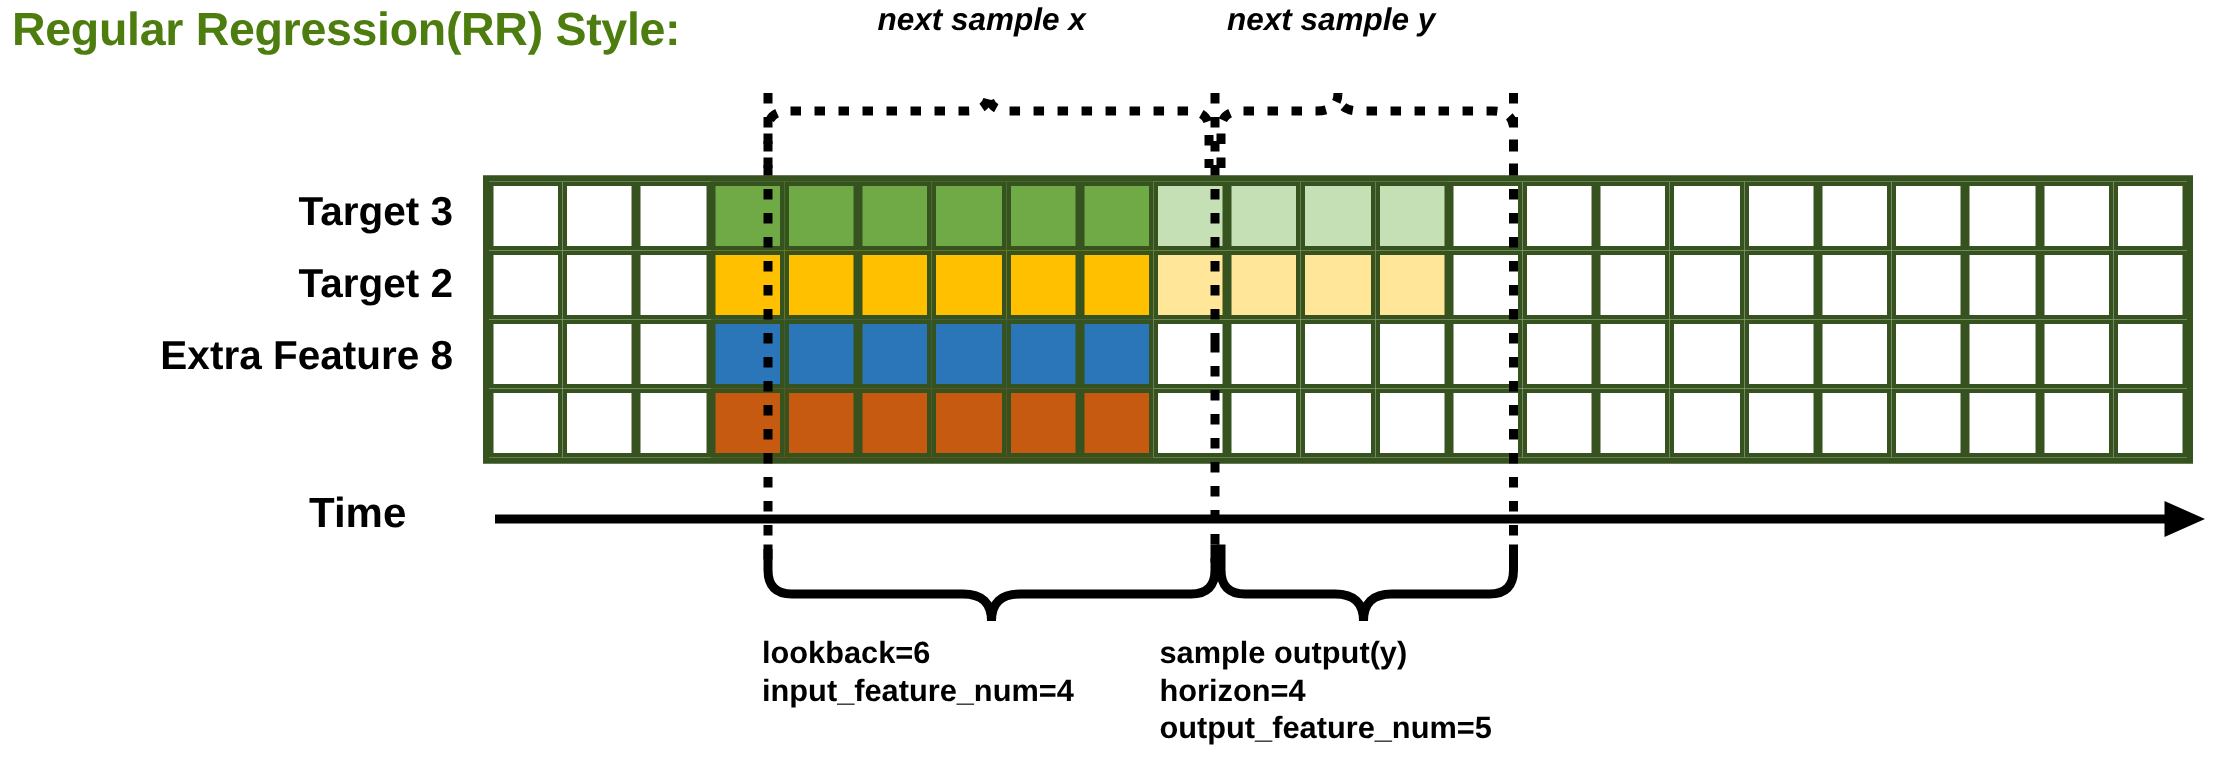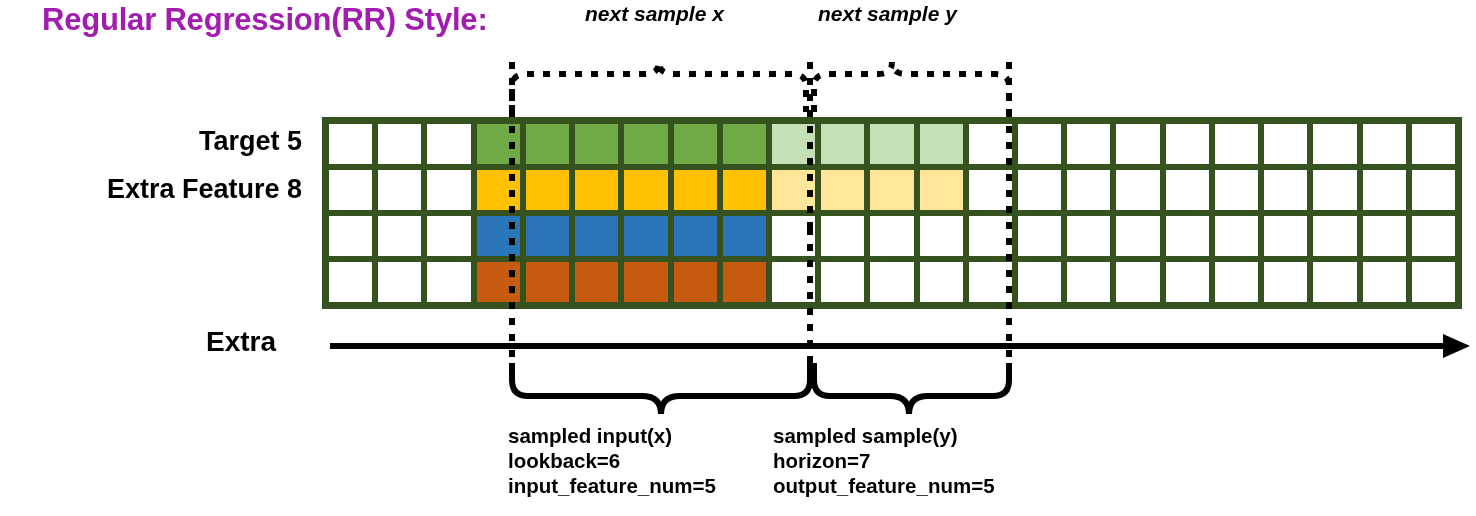--- a/index.html
+++ b/index.html
@@ -8,24 +8,23 @@
     background:#ffffff;
     font-family:"Liberation Sans", sans-serif;
     overflow:hidden;
     position:relative;
   }
   .canvas{position:absolute;inset:0;}
 
   
   .title{
     position:absolute;left:8px;top:2px;
-    font-size:31px;font-weight:bold;color:#a21caf;
+    font-size:31px;font-weight:bold;color:#4d7c0f;
     letter-spacing:-0.2px;
     white-space:nowrap;
-    margin-left:34px;
   }
 
   
   .row-labels{
     position:absolute;left:0px;top:117px;width:312px;
   }
   .row-label{
     height:48px;line-height:48px;
     text-align:right;
     font-size:27px;font-weight:bold;color:#000;
@@ -81,21 +80,22 @@
 <body>
 
 <div class="canvas">
 
   <div class="title">Regular Regression(RR) Style:</div>
 
   <div class="anno anno-y">next sample y</div>
   <div class="anno anno-x">next sample x</div>
 
   <div class="row-labels">
-    <div class="row-label">Target 5</div>
+    <div class="row-label">Target 3</div>
+    <div class="row-label">Target 2</div>
     <div class="row-label">Extra Feature 8</div>
   </div>
 
   <div class="grid" id="grid">
       <div class="cell" style="background: rgb(255, 255, 255); border-color: rgb(53, 82, 31);"></div>
       <div class="cell" style="background: rgb(255, 255, 255); border-color: rgb(53, 82, 31);"></div>
       <div class="cell" style="background: rgb(255, 255, 255); border-color: rgb(53, 82, 31);"></div>
       <div class="cell" style="background: rgb(111, 170, 70); border-color: rgb(53, 82, 31);"></div>
       <div class="cell" style="background: rgb(111, 170, 70); border-color: rgb(53, 82, 31);"></div>
       <div class="cell" style="background: rgb(111, 170, 70); border-color: rgb(53, 82, 31);"></div>
@@ -180,21 +180,21 @@
       <div class="cell" style="background: rgb(255, 255, 255); border-color: rgb(53, 82, 31);"></div>
       <div class="cell" style="background: rgb(255, 255, 255); border-color: rgb(53, 82, 31);"></div>
       <div class="cell" style="background: rgb(255, 255, 255); border-color: rgb(53, 82, 31);"></div>
       <div class="cell" style="background: rgb(255, 255, 255); border-color: rgb(53, 82, 31);"></div>
       <div class="cell" style="background: rgb(255, 255, 255); border-color: rgb(53, 82, 31);"></div>
       <div class="cell" style="background: rgb(255, 255, 255); border-color: rgb(53, 82, 31);"></div>
       <div class="cell" style="background: rgb(255, 255, 255); border-color: rgb(53, 82, 31);"></div>
       <div class="cell" style="background: rgb(255, 255, 255); border-color: rgb(53, 82, 31);"></div>
     </div>
 
-  <div class="time-label">Extra</div>
+  <div class="time-label">Time</div>
 
   <svg class="axis-svg" viewBox="0 0 1476 516" xmlns="http://www.w3.org/2000/svg">
 
     <g>
       <line x1="330" y1="346" x2="1448" y2="346" stroke="#000" stroke-width="6"></line>
       <polygon points="1443,334 1470,346 1443,358" fill="#000"></polygon>
     </g>
 
     <g stroke="#000" stroke-width="6" stroke-dasharray="7,9" stroke-linecap="butt" fill="none">
       <path d="M512,62 L512,375"></path>
@@ -214,24 +214,23 @@
     <g stroke="#000" stroke-width="6" fill="none" stroke-linecap="butt">
       <path d="M512,363 L512,380 Q512,396 528,396 L642,396 Q661,396 661,414 Q661,396 680,396 L794,396 Q810,396 810,380 L810,363"></path>
     </g>
 
     <g stroke="#000" stroke-width="6" fill="none" stroke-linecap="butt">
       <path d="M814,363 L814,380 Q814,396 830,396 L890,396 Q909,396 909,414 Q909,396 928,396 L993,396 Q1009,396 1009,380 L1009,363"></path>
     </g>
   </svg>
 
   <div class="caption caption-x">
-    <div>sampled input(x)</div>
     <div>lookback=6</div>
-    <div>input_feature_num=5</div>
+    <div>input_feature_num=4</div>
   </div>
 
   <div class="caption caption-y">
-    <div>sampled sample(y)</div>
-    <div>horizon=7</div>
+    <div>sample output(y)</div>
+    <div>horizon=4</div>
     <div>output_feature_num=5</div>
   </div>
 
 </div>
 
 </body></html>

